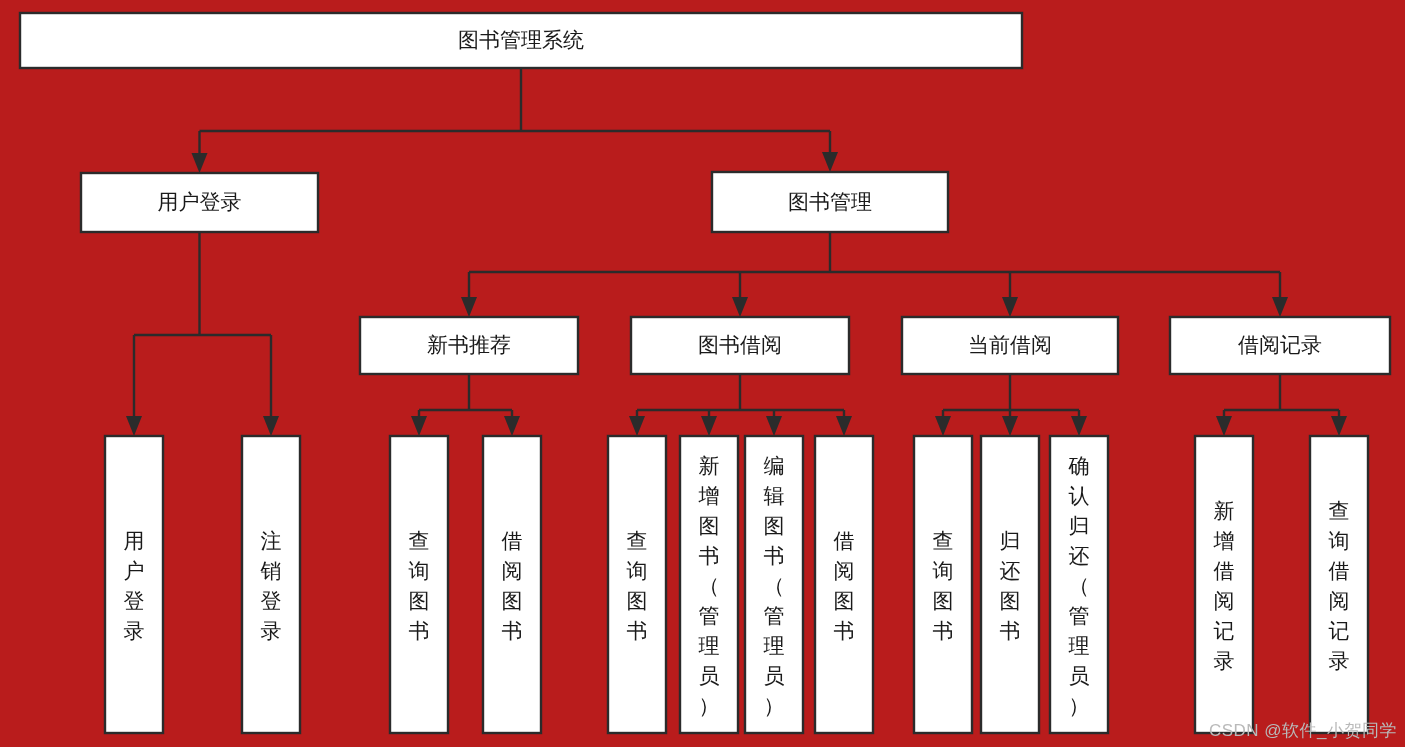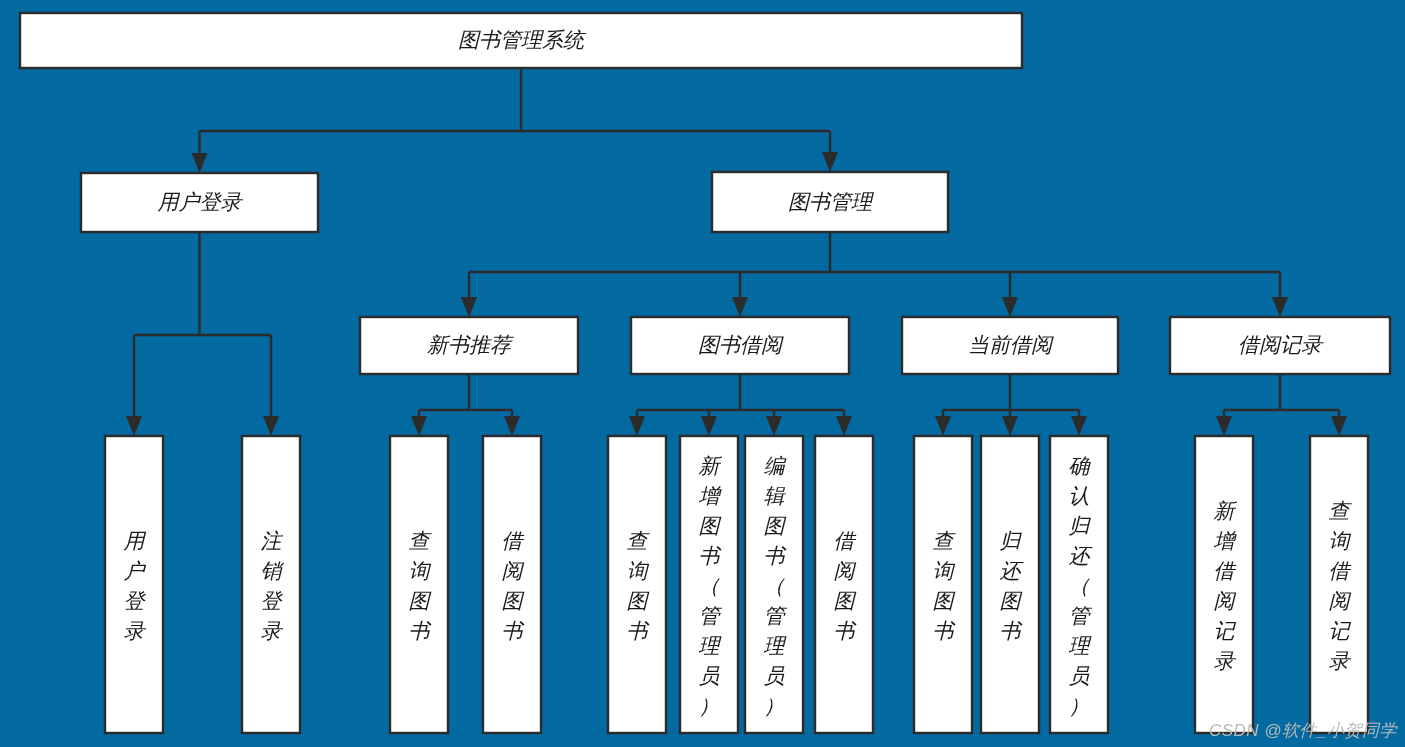--- a/index.html
+++ b/index.html
@@ -8,23 +8,22 @@
     padding: 0;
     background: #ffffff;
   }
   body {
     font-family: "Liberation Sans", "DejaVu Sans", sans-serif;
   }
   #diagram-root {
     position: relative;
     width: 1405px;
     height: 747px;
-    background: #0369a1;
+    background: #b91c1c;
     overflow: hidden;
-    font-style: italic;
   }
   svg.diagram-canvas {
     position: absolute;
     left: 0;
     top: 0;
     width: 1405px;
     height: 747px;
     display: block;
   }
   .node-box {

